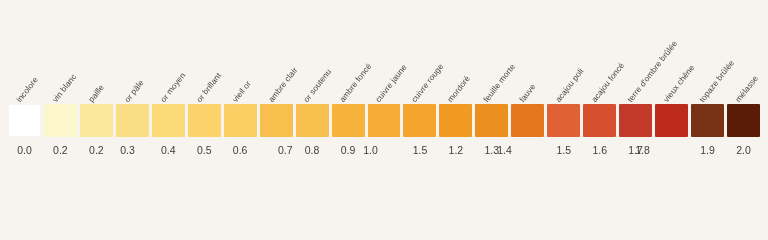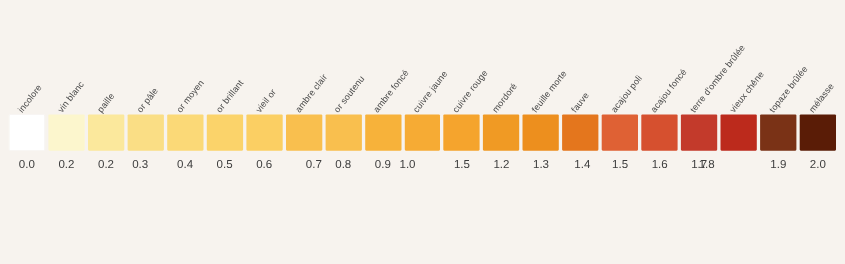--- a/index.html
+++ b/index.html
@@ -139,21 +139,21 @@
       <div class="tick-label" style="left: 151.81px; width: 32.9524px; color: rgb(61, 61, 61);">0.4</div>
       <div class="tick-label" style="left: 187.762px; width: 32.9524px; color: rgb(61, 61, 61);">0.5</div>
       <div class="tick-label" style="left: 223.714px; width: 32.9524px; color: rgb(61, 61, 61);">0.6</div>
       <div class="tick-label" style="left: 259.667px; width: 32.9524px; color: rgb(61, 61, 61); text-align: right;">0.7</div>
       <div class="tick-label" style="left: 295.619px; width: 32.9524px; color: rgb(61, 61, 61);">0.8</div>
       <div class="tick-label" style="left: 331.571px; width: 32.9524px; color: rgb(61, 61, 61);">0.9</div>
       <div class="tick-label" style="left: 354px; width: 32.9524px; color: rgb(61, 61, 61);">1.0</div>
       <div class="tick-label" style="left: 403.476px; width: 32.9524px; color: rgb(61, 61, 61);">1.5</div>
       <div class="tick-label" style="left: 439.429px; width: 32.9524px; color: rgb(61, 61, 61);">1.2</div>
       <div class="tick-label" style="left: 475.381px; width: 32.9524px; color: rgb(61, 61, 61);">1.3</div>
-      <div class="tick-label" style="left: 513px; width: 32.9524px; color: rgb(61, 61, 61);">1.4</div>
+      <div class="tick-label" style="left: 488px; width: 32.9524px; color: rgb(61, 61, 61);">1.4</div>
       <div class="tick-label" style="left: 547.286px; width: 32.9524px; color: rgb(61, 61, 61);">1.5</div>
       <div class="tick-label" style="left: 583.238px; width: 32.9524px; color: rgb(61, 61, 61);">1.6</div>
       <div class="tick-label" style="left: 619.19px; width: 32.9524px; color: rgb(61, 61, 61);">1.7</div>
       <div class="tick-label" style="left: 626px; width: 32.9524px; color: rgb(61, 61, 61);">1.8</div>
       <div class="tick-label" style="left: 691.095px; width: 32.9524px; color: rgb(61, 61, 61);">1.9</div>
       <div class="tick-label" style="left: 727.048px; width: 32.9524px; color: rgb(61, 61, 61);">2.0</div>
     </div>
 
 </div>
 

